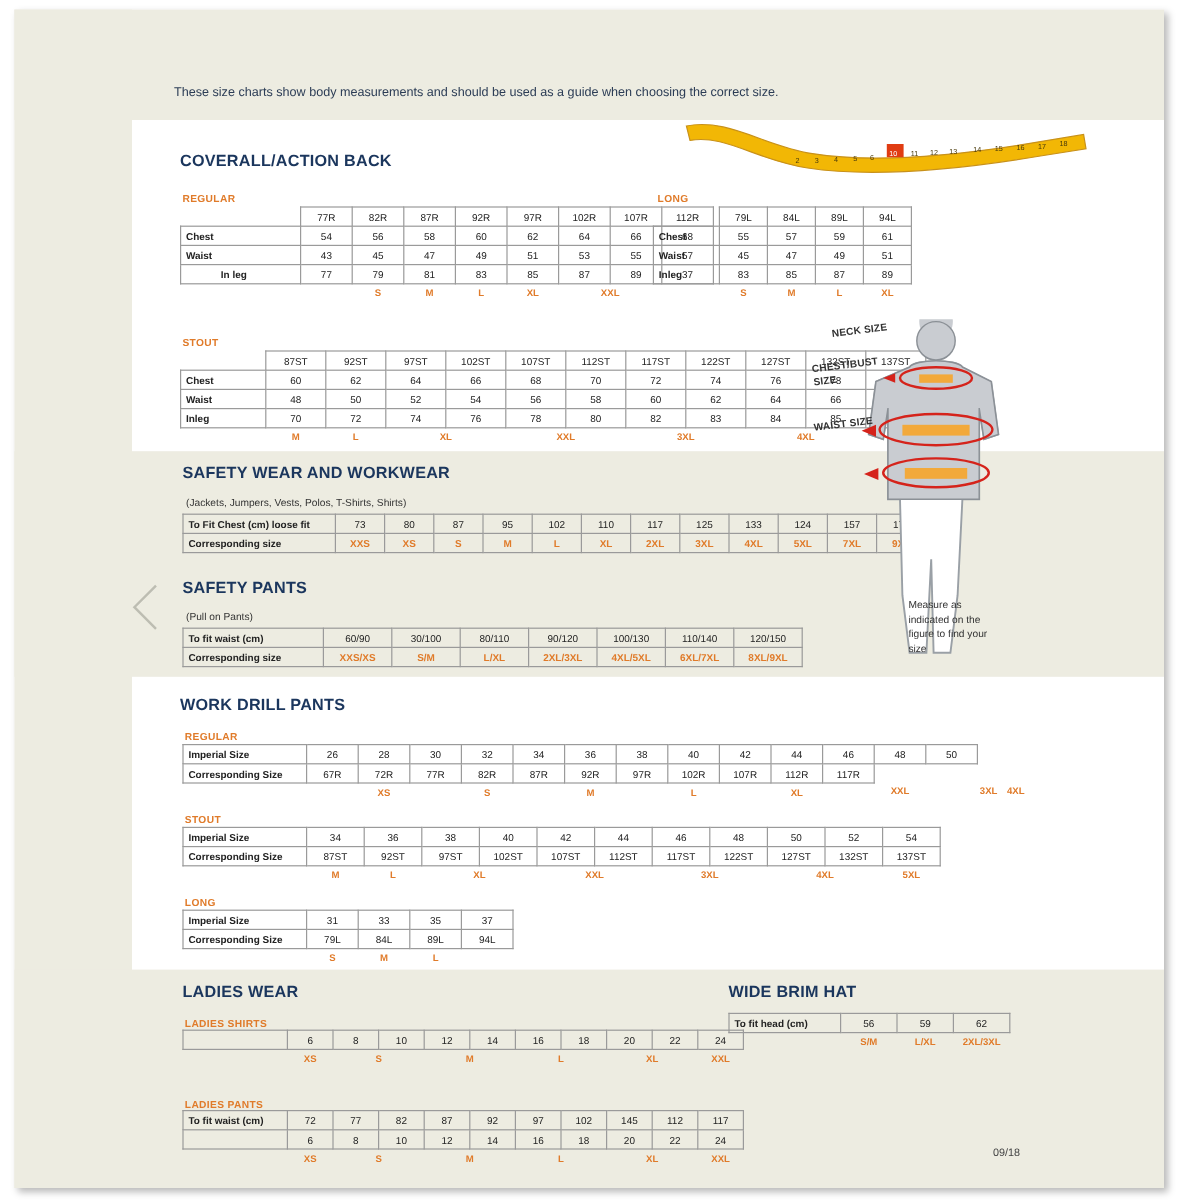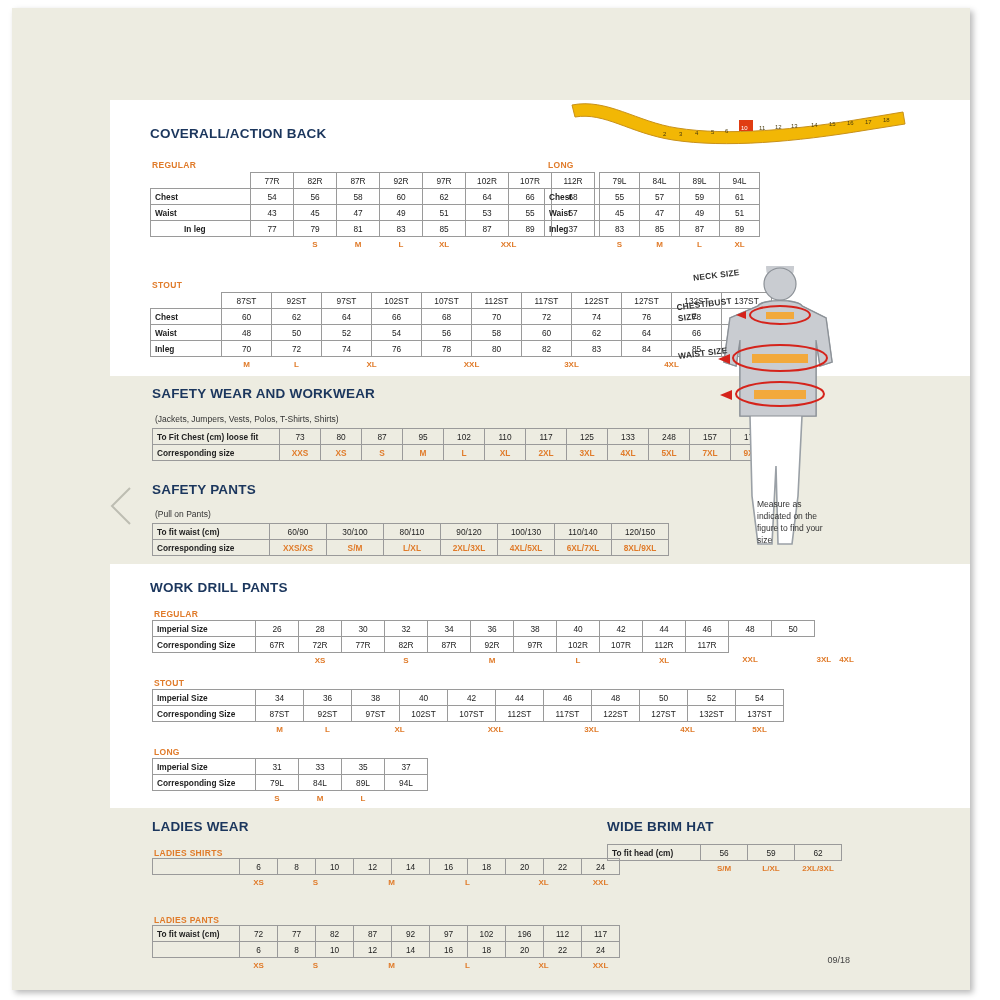--- a/index.html
+++ b/index.html
@@ -166,20 +166,21 @@
 <body>
 
 <div class="page">
   <div class="sheet">
     <div class="cream-col"></div>
     <div class="band band-top"></div>
     <div class="band band-mid"></div>
     <div class="band band-bot"></div>
 
     <div class="content">
+      <div class="subtitle">These size charts show body measurements and should be used as a guide when choosing the correct size.</div>
 
       <svg class="tape" viewBox="0 0 340 60">
         <path d="M5,5 C40,-2 70,22 110,28 C160,36 230,30 300,18 L336,12 L338,24 L300,30 C228,42 158,48 106,40 C62,33 38,12 8,17 Z" fill="#f2b705" stroke="#c8911a" stroke-width="1"></path>
         <rect x="172" y="20" width="14" height="11" fill="#e03c12"></rect>
         <g font-size="6" fill="#4a3b0b" font-family="Liberation Sans, sans-serif">
           <text x="96" y="36">2</text>
             <text x="112" y="36">3</text>
             <text x="128" y="35">4</text>
           <text x="144" y="34">5</text>
             <text x="158" y="33">6</text>
@@ -376,21 +377,21 @@
               <td class="rowhead" style="width: 120px;">To Fit Chest (cm) loose fit</td>
               <td colspan="1" style="width: 36px;">73</td>
               <td colspan="1" style="width: 36px;">80</td>
               <td colspan="1" style="width: 36px;">87</td>
               <td colspan="1" style="width: 36px;">95</td>
               <td colspan="1" style="width: 36px;">102</td>
               <td colspan="1" style="width: 36px;">110</td>
               <td colspan="1" style="width: 36px;">117</td>
               <td colspan="1" style="width: 36px;">125</td>
               <td colspan="1" style="width: 36px;">133</td>
-              <td colspan="1" style="width: 36px;">248</td>
+              <td colspan="1" style="width: 36px;">124</td>
               <td colspan="1" style="width: 36px;">157</td>
               <td colspan="1" style="width: 36px;">173</td>
             </tr>
             <tr>
               <td class="rowhead" style="width: 120px;">Corresponding size</td>
               <td colspan="1" style="width: 36px; color: rgb(224, 123, 42); font-weight: bold;">XXS</td>
               <td colspan="1" style="width: 36px; color: rgb(224, 123, 42); font-weight: bold;">XS</td>
               <td colspan="1" style="width: 36px; color: rgb(224, 123, 42); font-weight: bold;">S</td>
               <td colspan="1" style="width: 36px; color: rgb(224, 123, 42); font-weight: bold;">M</td>
               <td colspan="1" style="width: 36px; color: rgb(224, 123, 42); font-weight: bold;">L</td>
@@ -598,21 +599,21 @@
           <tbody>
             <tr>
               <td class="rowhead" style="width: 80px;">To fit waist (cm)</td>
               <td colspan="1" style="width: 33px;">72</td>
               <td colspan="1" style="width: 33px;">77</td>
               <td colspan="1" style="width: 33px;">82</td>
               <td colspan="1" style="width: 33px;">87</td>
               <td colspan="1" style="width: 33px;">92</td>
               <td colspan="1" style="width: 33px;">97</td>
               <td colspan="1" style="width: 33px;">102</td>
-              <td colspan="1" style="width: 33px;">196</td>
+              <td colspan="1" style="width: 33px;">145</td>
               <td colspan="1" style="width: 33px;">112</td>
               <td colspan="1" style="width: 33px;">117</td>
             </tr>
             <tr>
               <td class="rowhead" style="width: 80px;"></td>
               <td colspan="1" style="width: 33px;">6</td>
               <td colspan="1" style="width: 33px;">8</td>
               <td colspan="1" style="width: 33px;">10</td>
               <td colspan="1" style="width: 33px;">12</td>
               <td colspan="1" style="width: 33px;">14</td>

